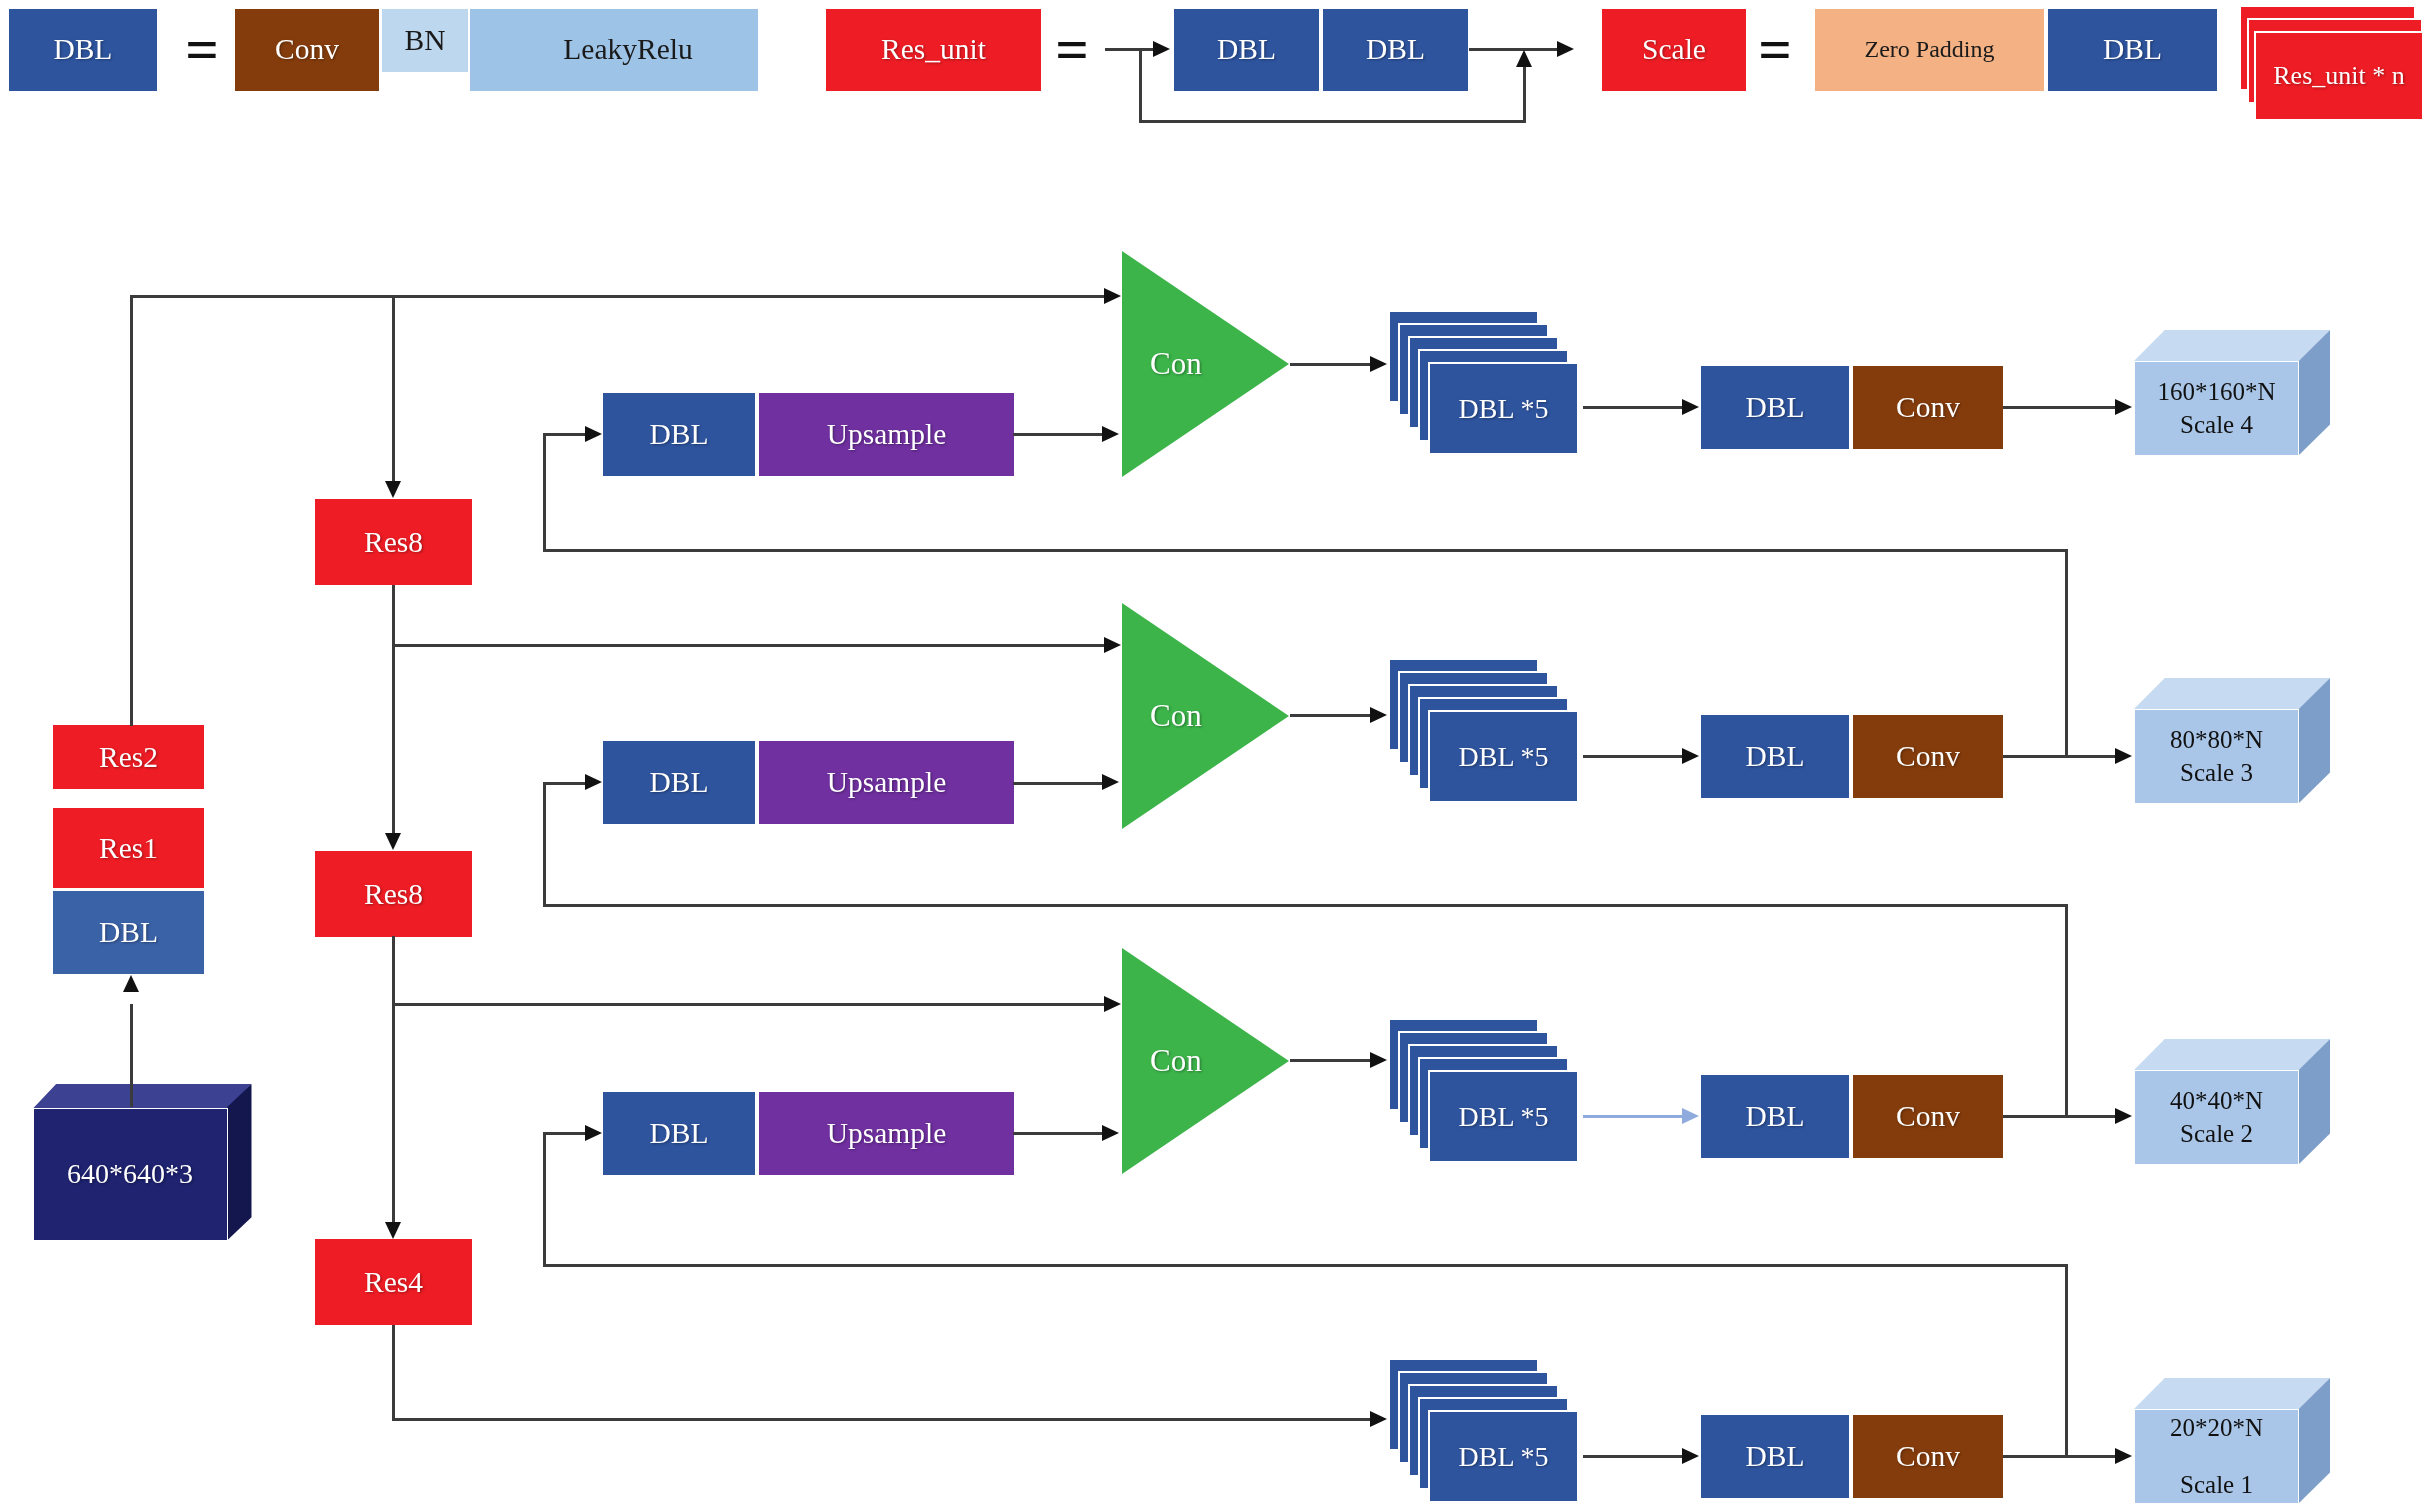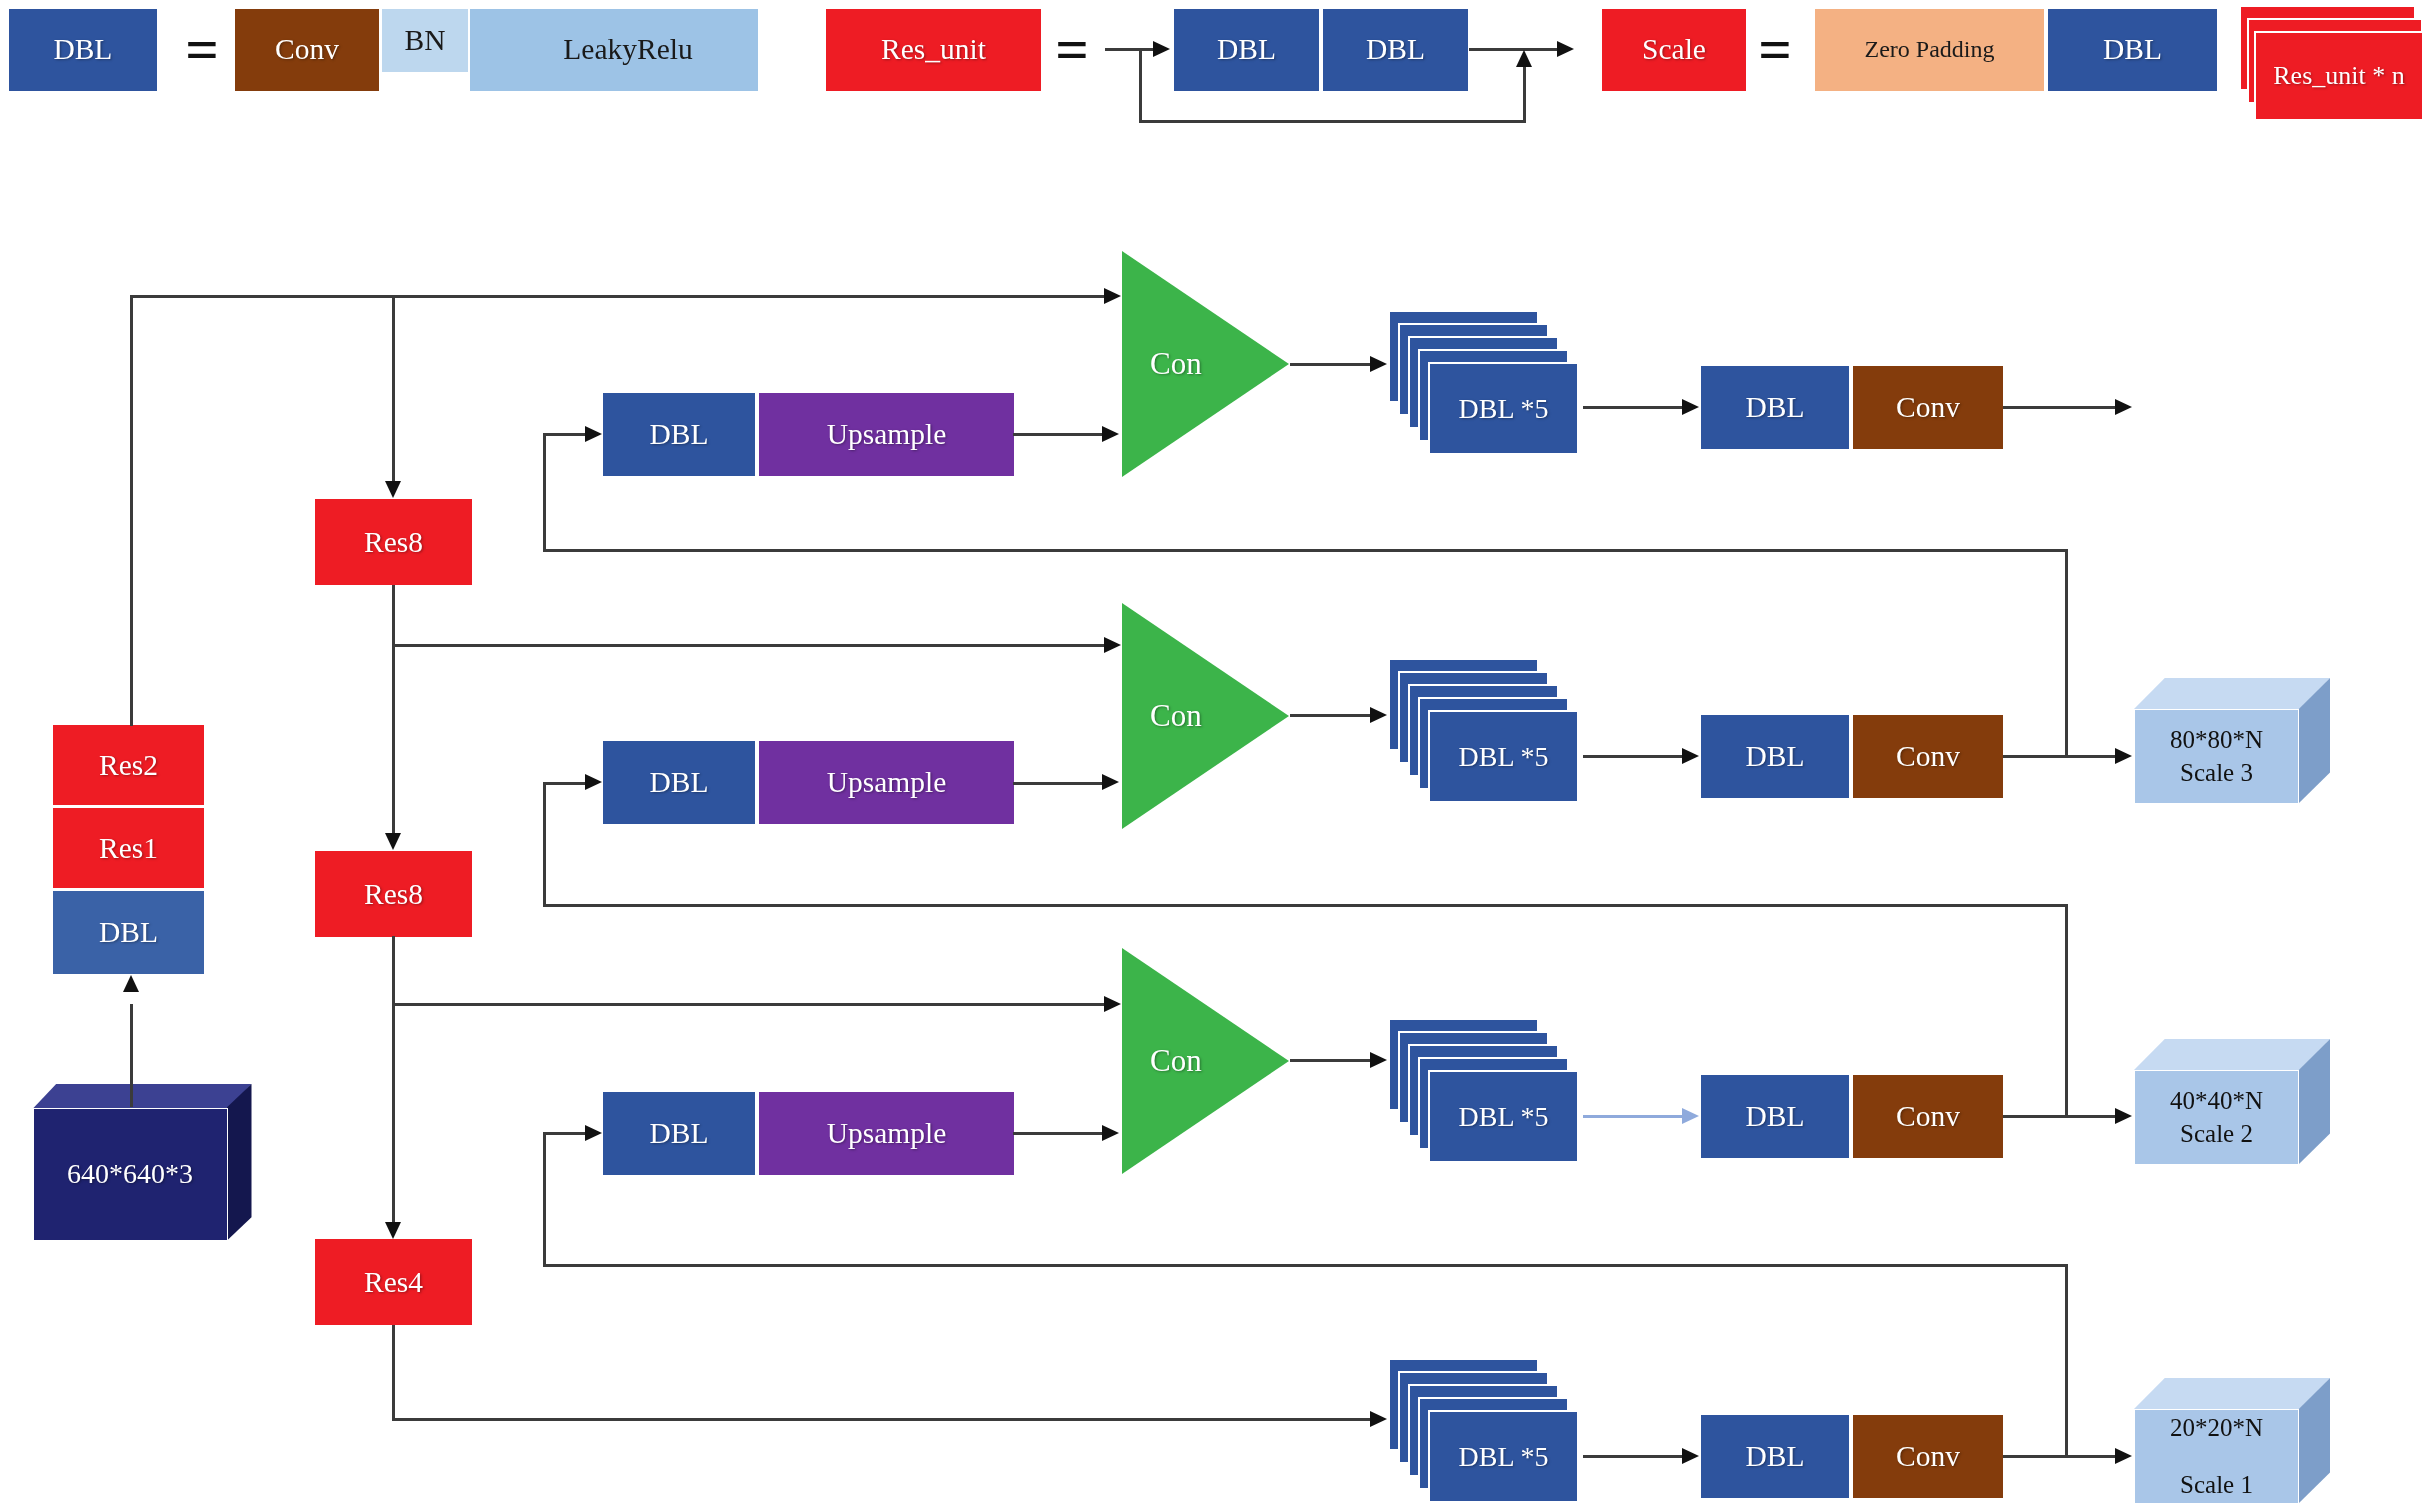--- a/index.html
+++ b/index.html
@@ -55,21 +55,21 @@
   <div class="stk stkf" style="left:2254px;top:31px;width:170px;height:90px;background:#ee1c24;font-size:26px;">Res_unit  * n</div>
 
   <div style="position:absolute;left:32.5px;top:1084px;width:219px;height:157px;">
     <div class="f3d" style="left:0;top:0;width:219px;height:25px;background:#3c4192;clip-path:polygon(0 100%,10.8% 0,100% 0,89.2% 100%);"></div>
     <div class="f3d" style="left:194px;top:0;width:25px;height:157px;background:#14174e;clip-path:polygon(0 15.1%,100% 0,100% 84.9%,0 100%);"></div>
     <div class="f3d b" style="left:0;top:23.6px;width:195px;height:133px;background:#1f2370;border:1.8px solid #fff;font-size:28px;">640*640*3</div>
   </div>
   <div class="ln" style="left:130px;top:1004px;width:3px;height:103px;"></div>
   <div class="ah au" style="left:123px;top:975px;"></div>
 
-  <div class="b" style="left:53px;top:725px;width:151px;height:80px;background:#ee1c24;">Res2</div>
+  <div class="b" style="left:53px;top:725px;width:151px;height:64px;background:#ee1c24;">Res2</div>
   <div class="b" style="left:53px;top:808px;width:151px;height:80px;background:#ee1c24;">Res1</div>
   <div class="b" style="left:53px;top:891px;width:151px;height:83px;background:#3a62a7;">DBL</div>
   <div class="ln" style="left:130px;top:297px;width:3px;height:429px;"></div>
 
   <div class="ln" style="left:130px;top:295px;width:976px;height:3px;"></div>
   <div class="ah ar" style="left:1104px;top:288px;"></div>
   <div class="ln" style="left:393px;top:644px;width:713px;height:3px;"></div>
   <div class="ah ar" style="left:1104px;top:637px;"></div>
   <div class="ln" style="left:393px;top:1003px;width:713px;height:3px;"></div>
   <div class="ah ar" style="left:1104px;top:996px;"></div>
@@ -130,20 +130,28 @@
   <div class="stk" style="left:1398px;top:323px;width:151px;height:93px;background:#2e549e;"></div>
   <div class="stk" style="left:1408px;top:336px;width:151px;height:93px;background:#2e549e;"></div>
   <div class="stk" style="left:1418px;top:349px;width:151px;height:93px;background:#2e549e;"></div>
   <div class="stk stkf" style="left:1428px;top:362px;width:151px;height:93px;background:#2e549e;">DBL *5</div>
   <div class="ln" style="left:1583px;top:406px;width:100px;height:3px;"></div>
   <div class="ah ar" style="left:1682px;top:399px;"></div>
   <div class="b" style="left:1701px;top:366px;width:148px;height:83px;background:#2e549e;">DBL</div>
   <div class="b" style="left:1853px;top:366px;width:150px;height:83px;background:#843c0c;">Conv</div>
   <div class="ln" style="left:2003px;top:406px;width:115px;height:3px;"></div>
   <div class="ah ar" style="left:2115px;top:399px;"></div>
+  <div style="position:absolute;left:2134px;top:330px;width:196px;height:125px;">
+    <div class="f3d" style="left:0;top:0;width:196px;height:31px;background:#c6daf2;clip-path:polygon(0 100%,15.7% 0,100% 0,84.3% 100%);"></div>
+    <div class="f3d" style="left:165px;top:0;width:31px;height:125px;background:#7d9ec9;clip-path:polygon(0 24.5%,100% 0,100% 75.5%,0 100%);"></div>
+    <div class="f3d scale-txt" style="left:0;top:31px;width:165px;height:95px;background:#a9c6e8;">
+      <span>160*160*N</span>
+      <span>Scale 4</span>
+    </div>
+  </div>
 
   <div class="ln" style="left:1290px;top:714px;width:83px;height:3px;"></div>
   <div class="ah ar" style="left:1370px;top:707px;"></div>
   <div class="stk" style="left:1388px;top:658px;width:151px;height:93px;background:#2e549e;"></div>
   <div class="stk" style="left:1398px;top:671px;width:151px;height:93px;background:#2e549e;"></div>
   <div class="stk" style="left:1408px;top:684px;width:151px;height:93px;background:#2e549e;"></div>
   <div class="stk" style="left:1418px;top:697px;width:151px;height:93px;background:#2e549e;"></div>
   <div class="stk stkf" style="left:1428px;top:710px;width:151px;height:93px;background:#2e549e;">DBL *5</div>
   <div class="ln" style="left:1583px;top:755px;width:100px;height:3px;"></div>
   <div class="ah ar" style="left:1682px;top:748px;"></div>

